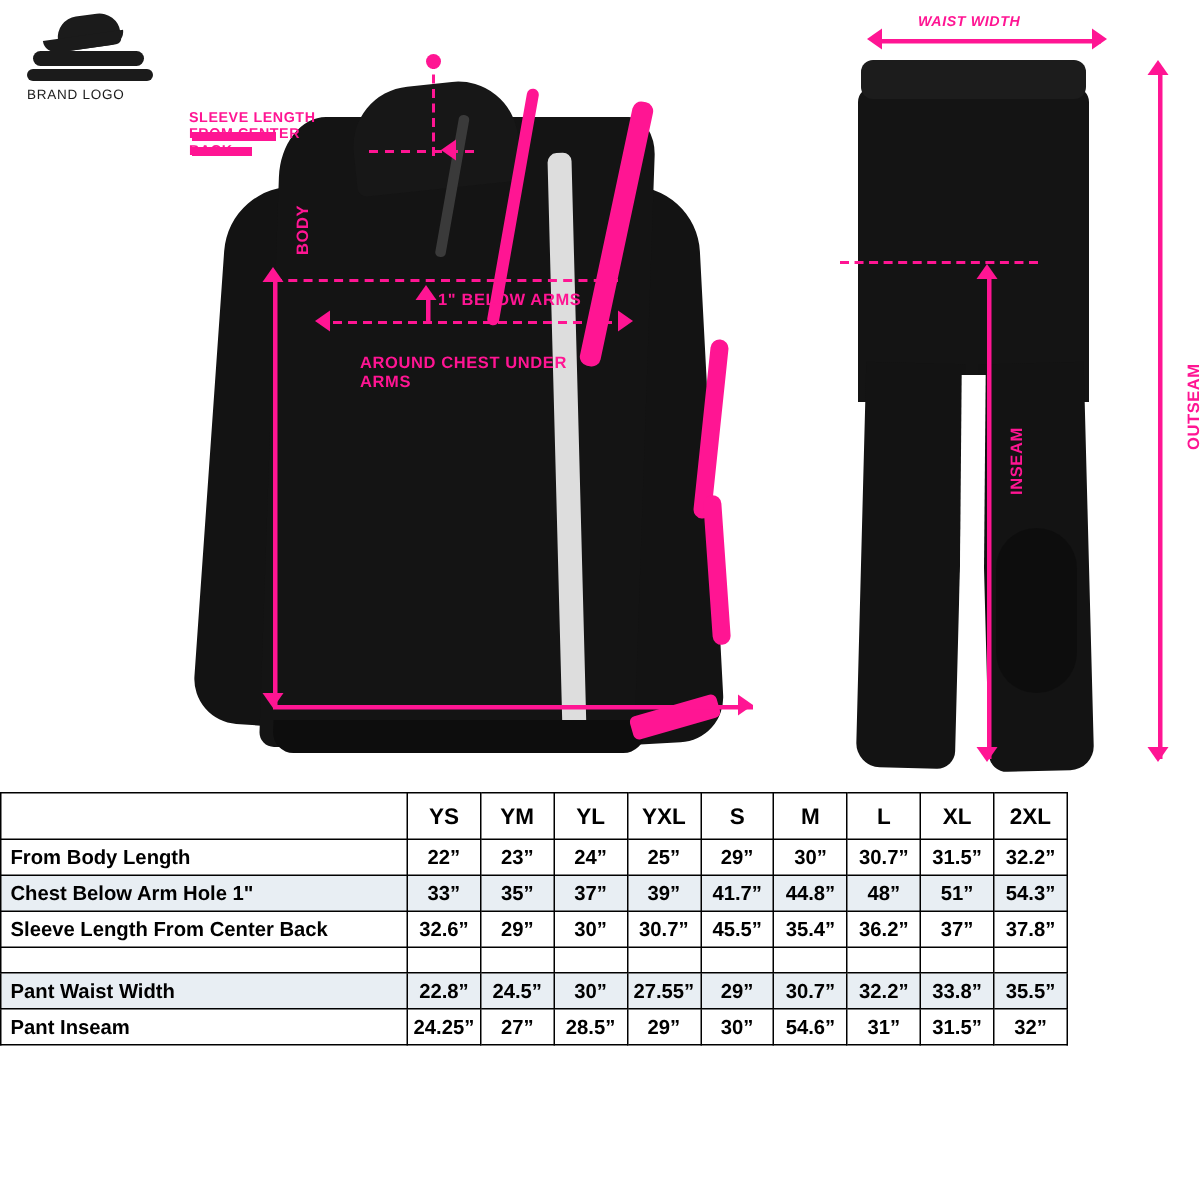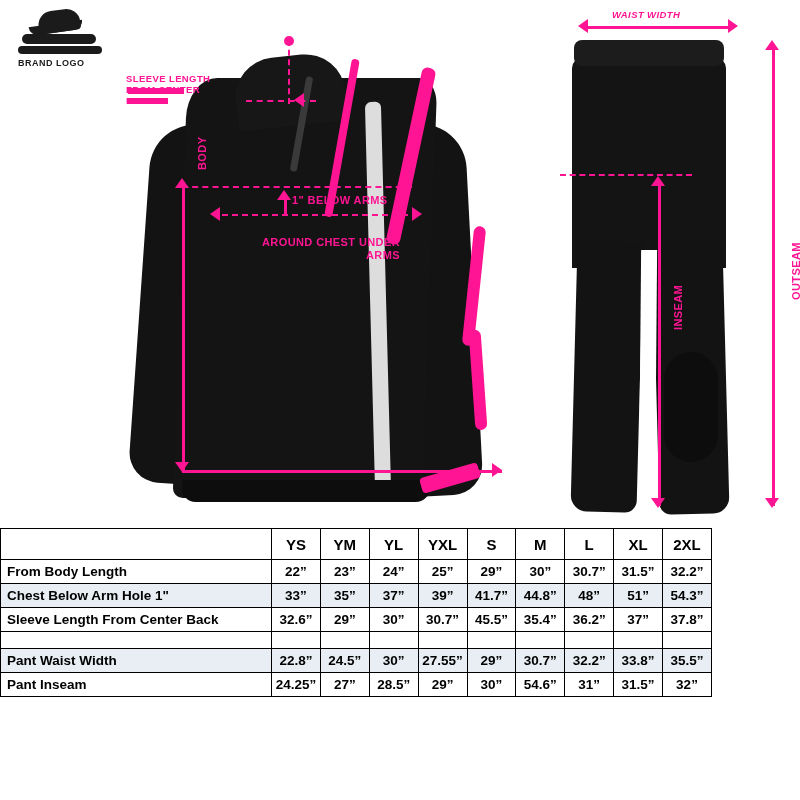--- a/index.html
+++ b/index.html
@@ -13,21 +13,21 @@
   .sheet{position:relative;width:800px;height:800px;}
 
   
   .art{position:absolute;left:0;top:0;width:800px;height:528px;background:#fff;overflow:hidden;}
 
   .logo{position:absolute;left:16px;top:8px;width:120px;height:70px;}
   .logo .cap{position:absolute;left:22px;top:2px;width:42px;height:22px;background:#1b1b1b;border-radius:14px 14px 4px 4px;transform:rotate(-8deg);}
   .logo .cap:after{content:"";position:absolute;left:-10px;top:13px;width:54px;height:9px;background:#1b1b1b;border-radius:0 0 10px 10px;}
   .logo .bar1{position:absolute;left:6px;top:26px;width:74px;height:10px;background:#1b1b1b;border-radius:5px;}
   .logo .bar2{position:absolute;left:2px;top:38px;width:84px;height:8px;background:#1b1b1b;border-radius:4px;}
-  .logo .txt{position:absolute;left:2px;top:50px;font-size:9px;font-weight:bold;letter-spacing:.5px;color:#1b1b1b;}
+  .logo .txt{position:absolute;left:2px;top:50px;font-size:9px;font-weight:normal;letter-spacing:.5px;color:#1b1b1b;}
 
   
   .jacket{position:absolute;left:120px;top:28px;width:400px;height:480px;}
   .jk-body{position:absolute;left:60px;top:50px;width:250px;height:420px;background:#141414;
      border-radius:30px 18px 10px 10px / 40px 26px 10px 10px;
      transform:skewX(-2deg);}
   .jk-collar{position:absolute;left:115px;top:28px;width:110px;height:70px;background:#171717;
      border-radius:40px 40px 6px 6px;transform:rotate(-6deg);}
   .jk-zip{position:absolute;left:178px;top:48px;width:7px;height:96px;background:#3a3a3a;transform:rotate(10deg);border-radius:3px;}
   .jk-sleeve-l{position:absolute;left:20px;top:96px;width:86px;height:360px;background:#131313;
@@ -124,21 +124,21 @@
     <div class="solidH" style="left:182px;top:470px;width:320px;"></div>
     <div class="cap-r" style="left:492px;top:463px;"></div>
 
     <div class="lbl" style="left:292px;top:194px;">1" BELOW ARMS</div>
     <div class="solidV" style="left:284px;top:196px;height:18px;"></div>
     <div class="cap-t" style="left:277px;top:190px;"></div>
     <div class="dashH" style="left:222px;top:214px;width:196px;"></div>
     <div class="cap-l" style="left:210px;top:207px;"></div>
     <div class="cap-r" style="left:412px;top:207px;"></div>
 
-    <div class="lbl" style="left:240px;top:236px;text-align:right;width:160px;">AROUND CHEST UNDER ARMS</div>
+    <div class="lbl" style="left:240px;top:236px;text-align:left;width:160px;">AROUND CHEST UNDER ARMS</div>
 
     <div class="lbl sm" style="left:612px;top:10px;font-style:italic;">WAIST WIDTH</div>
     <div class="solidH" style="left:586px;top:26px;width:148px;"></div>
     <div class="cap-l" style="left:578px;top:19px;"></div>
     <div class="cap-r" style="left:728px;top:19px;"></div>
 
     <div class="lbl vert" style="left:790px;top:300px;">OUTSEAM</div>
     <div class="solidV" style="left:772px;top:48px;height:458px;"></div>
     <div class="cap-t" style="left:765px;top:40px;"></div>
     <div class="cap-b" style="left:765px;top:498px;"></div>

